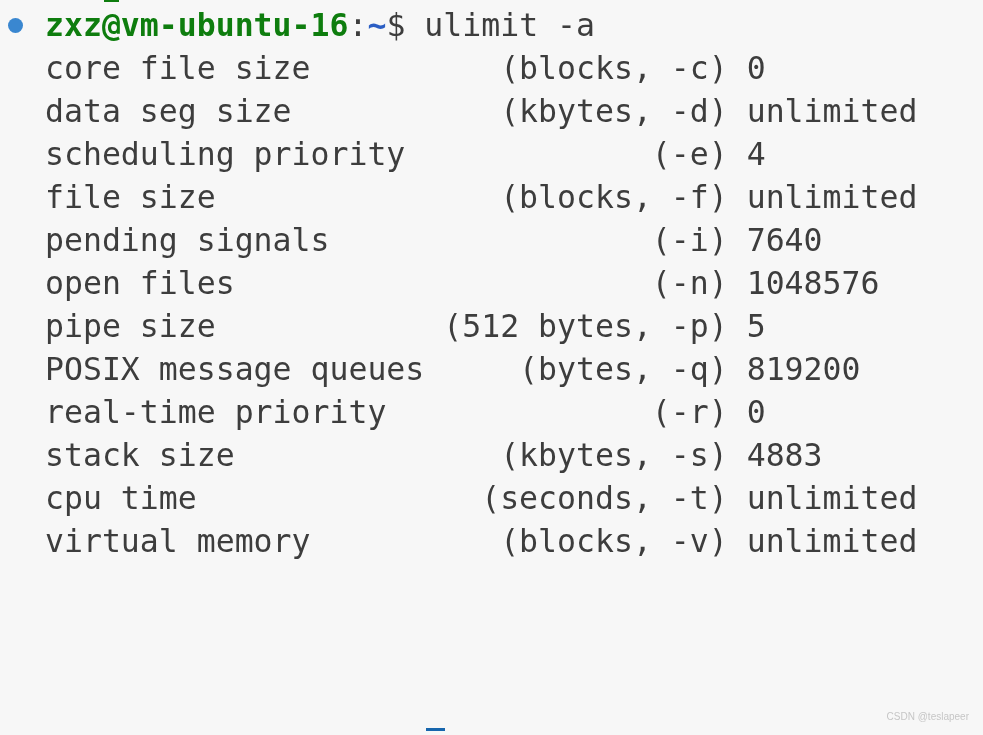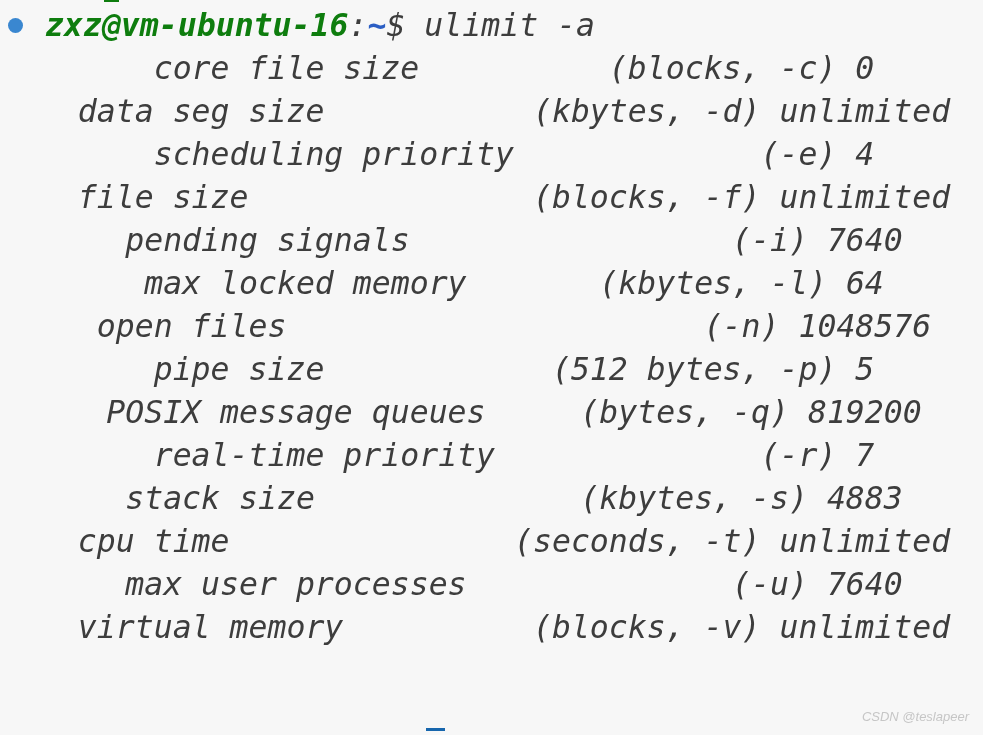--- a/index.html
+++ b/index.html
@@ -20,26 +20,24 @@
   }
   .terminal {
     position: relative;
     width: 983px;
     height: 735px;
     font-family: "DejaVu Sans Mono", "Liberation Mono", monospace;
     font-size: 31.5px;
     line-height: 43px;
     color: var(--text, #3d3d3d);
     padding: 4px 0 0 45px;
-    font-style: italic;
   }
   .term-line {
     white-space: pre;
     height: 43px;
-    text-align: center;
   }
   .prompt-line { white-space: pre; height: 43px; }
   .prompt-user { color: var(--prompt-green, #0e7d0e); font-weight: bold; }
   .prompt-sep { color: var(--text, #3d3d3d); }
   .prompt-cwd { color: var(--path-blue, #2b5ec4); font-weight: bold; }
   .prompt-cmd { color: var(--text, #3d3d3d); }
   .bullet {
     position: absolute;
     left: 8px;
     top: 18px;
@@ -62,45 +60,43 @@
     top: 728px;
     width: 19px;
     height: 3px;
     background: var(--cursor-blue, #1766ad);
   }
   .watermark {
     position: absolute;
     right: 14px;
     top: 709px;
     font-family: "Liberation Sans", "DejaVu Sans", sans-serif;
-    font-size: 13px;
+    font-size: 10px;
     line-height: 16px;
     color: var(--watermark-gray, #c6c6c6);
     font-weight: normal;
   }
 </style>
 </head>
 <body>
 
 <div class="terminal">
   <span class="top-artifact"></span>
   <span class="bullet"></span>
 
   <div class="prompt-line"><span class="prompt-user">zxz@vm-ubuntu-16</span><span class="prompt-sep">:</span><span class="prompt-cwd">~</span><span class="prompt-cmd">$ ulimit -a</span></div>
 
   <div class="term-line">core file size          (blocks, -c) 0</div>
   <div class="term-line">data seg size           (kbytes, -d) unlimited</div>
   <div class="term-line">scheduling priority             (-e) 4</div>
   <div class="term-line">file size               (blocks, -f) unlimited</div>
   <div class="term-line">pending signals                 (-i) 7640</div>
-  <div class="term-line">max locked memory       (kbytes, -l) 64</div>
   <div class="term-line">open files                      (-n) 1048576</div>
   <div class="term-line">pipe size            (512 bytes, -p) 5</div>
   <div class="term-line">POSIX message queues     (bytes, -q) 819200</div>
-  <div class="term-line">real-time priority              (-r) 7</div>
+  <div class="term-line">real-time priority              (-r) 0</div>
   <div class="term-line">stack size              (kbytes, -s) 4883</div>
   <div class="term-line">cpu time               (seconds, -t) unlimited</div>
-  <div class="term-line">max user processes              (-u) 7640</div>
   <div class="term-line">virtual memory          (blocks, -v) unlimited</div>
 
   <span class="cursor-bar"></span>
   <span class="watermark">CSDN @teslapeer</span>
 </div>
 
 </body></html>

